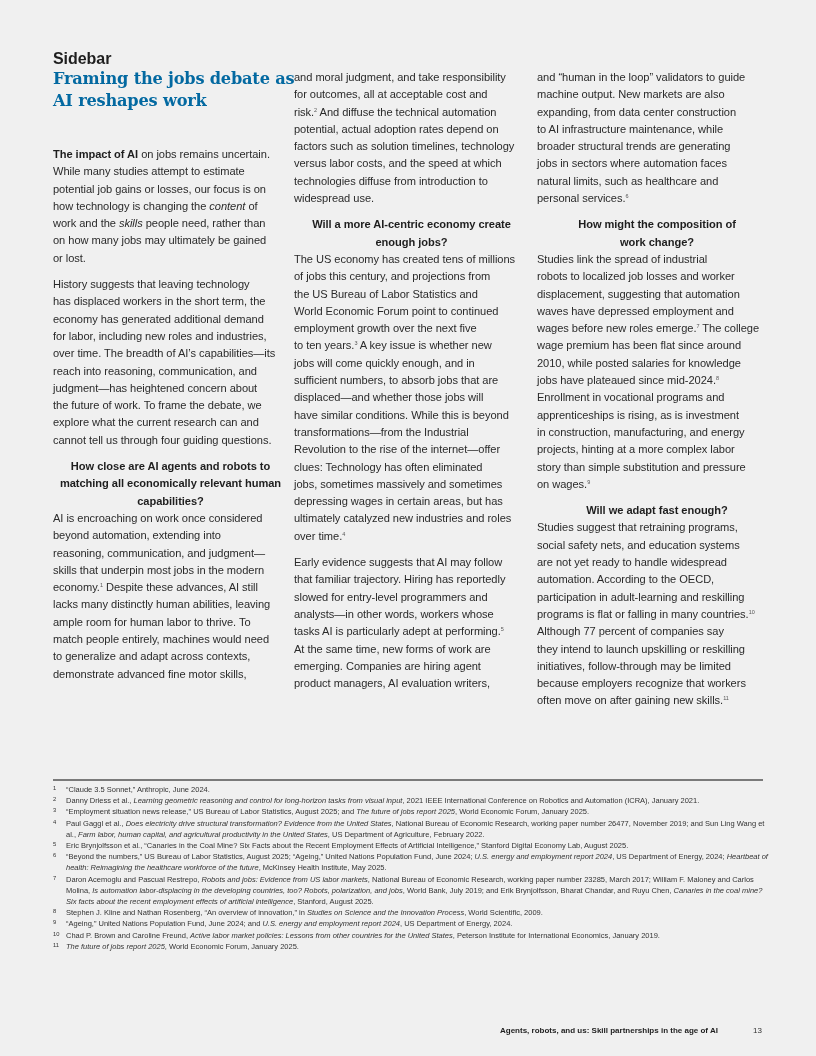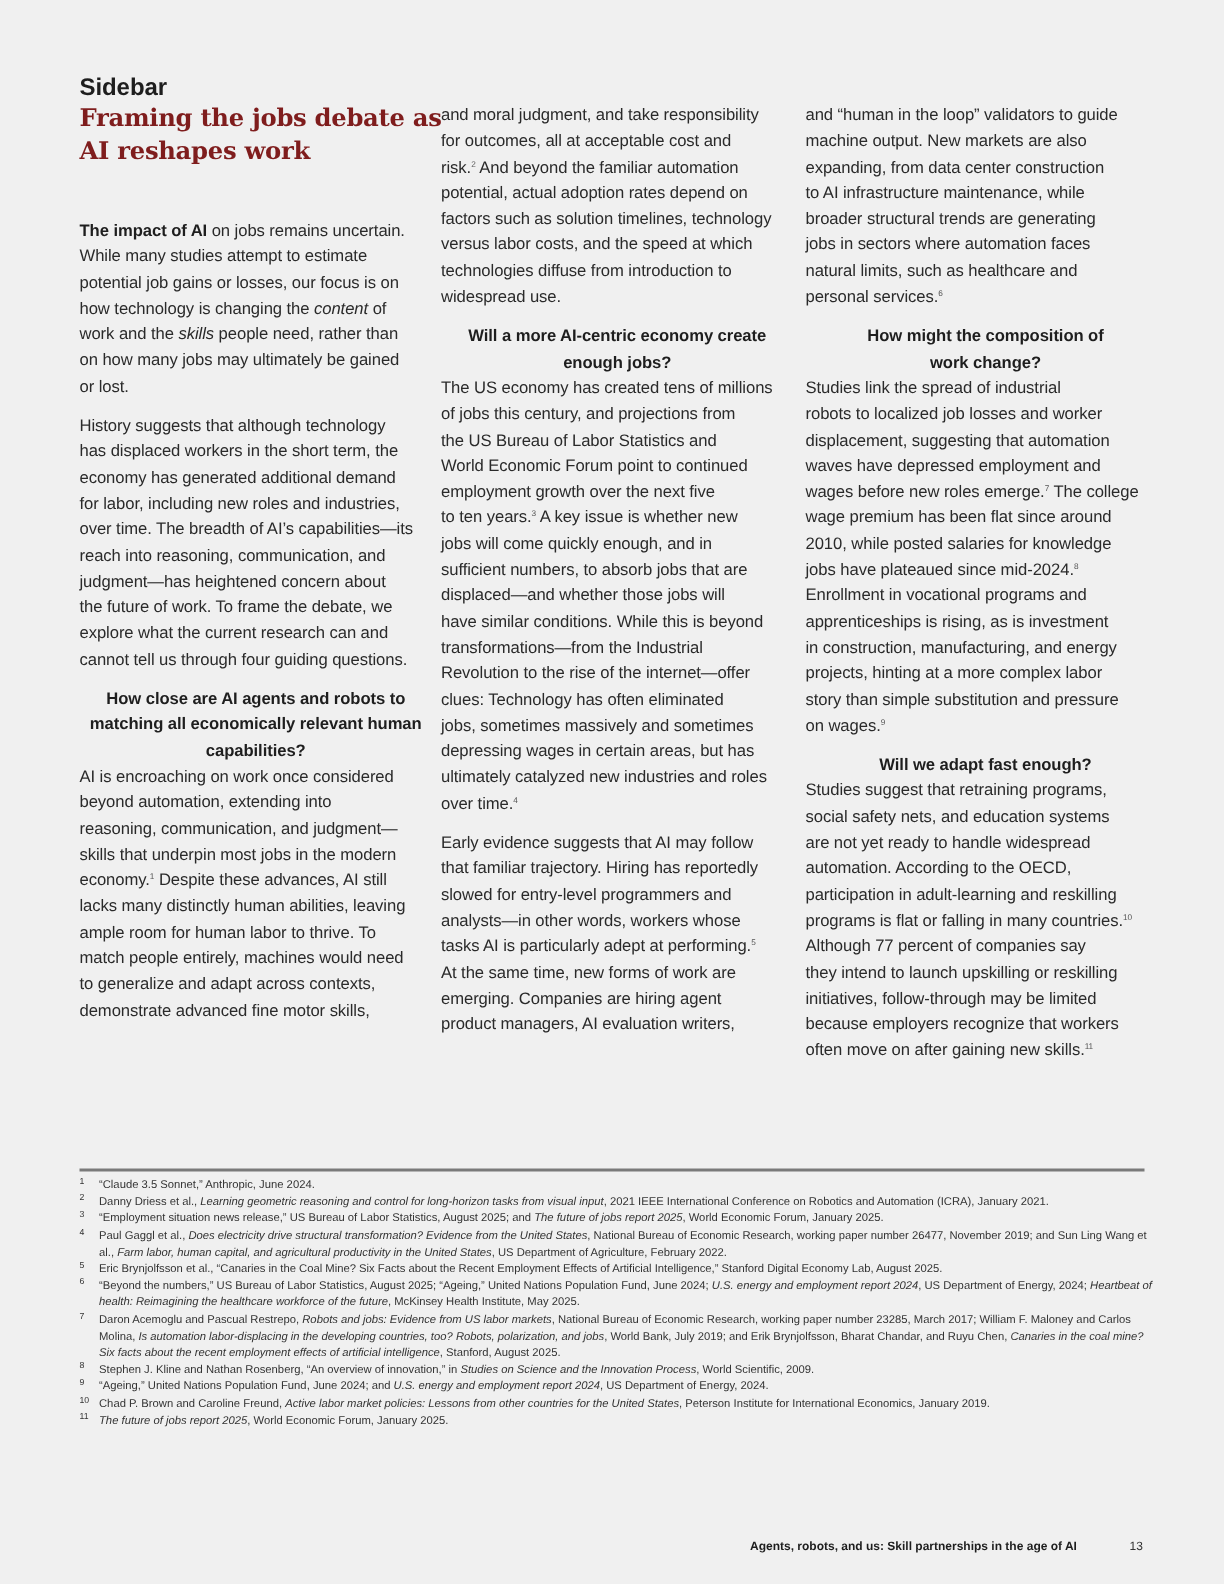--- a/index.html
+++ b/index.html
@@ -5,21 +5,21 @@
   html, body { margin: 0; padding: 0; }
   body {
     width: 816px; height: 1056px; background: #f0f0f0; color: #2a2a2a;
     font-family: "Liberation Sans", sans-serif; position: relative; overflow: hidden;
   }
   .col { position: absolute; top: 52px; font-size: 11.1px; line-height: 17.3px; letter-spacing: -0.05px; }
   .col1 { left: 53px; width: 235px; }
   .col2 { left: 294px; width: 235px; top: 69px; }
   .col3 { left: 537px; width: 240px; top: 69px; }
   .kicker { font-size: 16px; font-weight: bold; line-height: 14px; color: #1e1e1e; margin-bottom: 2px; }
-  .title { font-family: "DejaVu Serif", serif; font-weight: bold; font-size: 16.2px; line-height: 21.5px; color: #7f1d1d; letter-spacing: -0.2px; margin: 0 0 35px 0; }
+  .title { font-family: "DejaVu Serif", serif; font-weight: bold; font-size: 16.2px; line-height: 21.5px; color: #0369a1; letter-spacing: -0.2px; margin: 0 0 35px 0; }
   p { margin: 0 0 9px 0; }
   .line { display: block; white-space: nowrap; }
   h3 { font-size: 11.1px; line-height: 17.3px; margin: 0; font-weight: bold; color: #1e1e1e; text-align: center; }
   b.lead { color: #1e1e1e; }
   sup { font-size: 5.5px; vertical-align: 4px; line-height: 0; color: #555; }
   .rule { position: absolute; left: 53px; width: 710px; top: 779px; height: 2px; background: #7a7a7a; }
   .notes { position: absolute; left: 53px; top: 784px; width: 720px; font-size: 7.5px; line-height: 11.2px; color: #333; }
   .note { position: relative; padding-left: 13px; }
   .note .num { position: absolute; left: 0; top: -1px; font-size: 5.8px; }
   .note i { font-style: italic; }
@@ -40,21 +40,21 @@
     <span class="line"><b class="lead">The impact of AI</b><span> on jobs remains uncertain.</span></span>
     <span class="line">While many studies attempt to estimate</span>
     <span class="line">potential job gains or losses, our focus is on</span>
     <span class="line"><span>how technology is changing the </span><i>content</i><span> of</span></span>
     <span class="line"><span>work and the </span><i>skills</i><span> people need, rather than</span></span>
     <span class="line">on how many jobs may ultimately be gained</span>
     <span class="line">or lost.</span>
   </p>
 
   <p>
-    <span class="line">History suggests that although technology</span>
+    <span class="line">History suggests that leaving technology</span>
     <span class="line">has displaced workers in the short term, the</span>
     <span class="line">economy has generated additional demand</span>
     <span class="line">for labor, including new roles and industries,</span>
     <span class="line">over time. The breadth of AI’s capabilities—its</span>
     <span class="line">reach into reasoning, communication, and</span>
     <span class="line">judgment—has heightened concern about</span>
     <span class="line">the future of work. To frame the debate, we</span>
     <span class="line">explore what the current research can and</span>
     <span class="line">cannot tell us through four guiding questions.</span>
   </p>
@@ -75,21 +75,21 @@
     <span class="line">match people entirely, machines would need</span>
     <span class="line">to generalize and adapt across contexts,</span>
     <span class="line">demonstrate advanced fine motor skills,</span>
   </p>
 </div>
 
 <div class="col col2">
   <p>
     <span class="line">and moral judgment, and take responsibility</span>
     <span class="line">for outcomes, all at acceptable cost and</span>
-    <span class="line"><span>risk.</span><sup>2</sup><span> And beyond the familiar automation</span></span>
+    <span class="line"><span>risk.</span><sup>2</sup><span> And diffuse the technical automation</span></span>
     <span class="line">potential, actual adoption rates depend on</span>
     <span class="line">factors such as solution timelines, technology</span>
     <span class="line">versus labor costs, and the speed at which</span>
     <span class="line">technologies diffuse from introduction to</span>
     <span class="line">widespread use.</span>
   </p>
 
   <h3>
     <span class="line">Will a more AI-centric economy create</span>
     <span class="line">enough jobs?</span>

